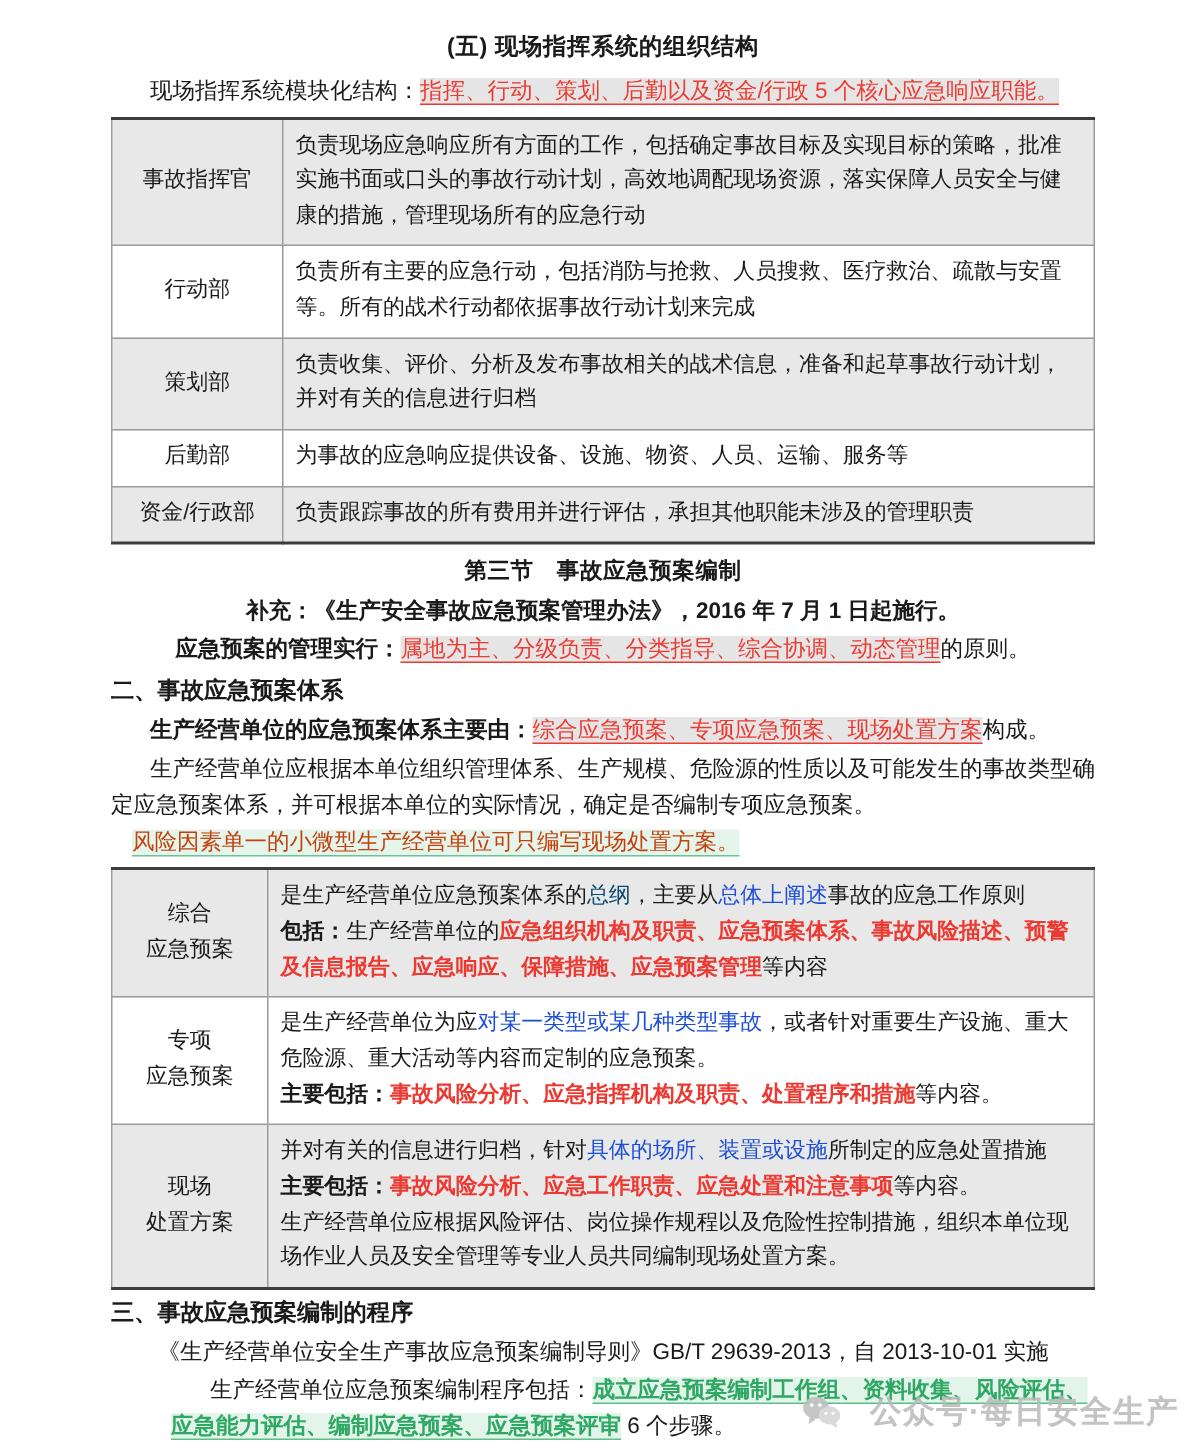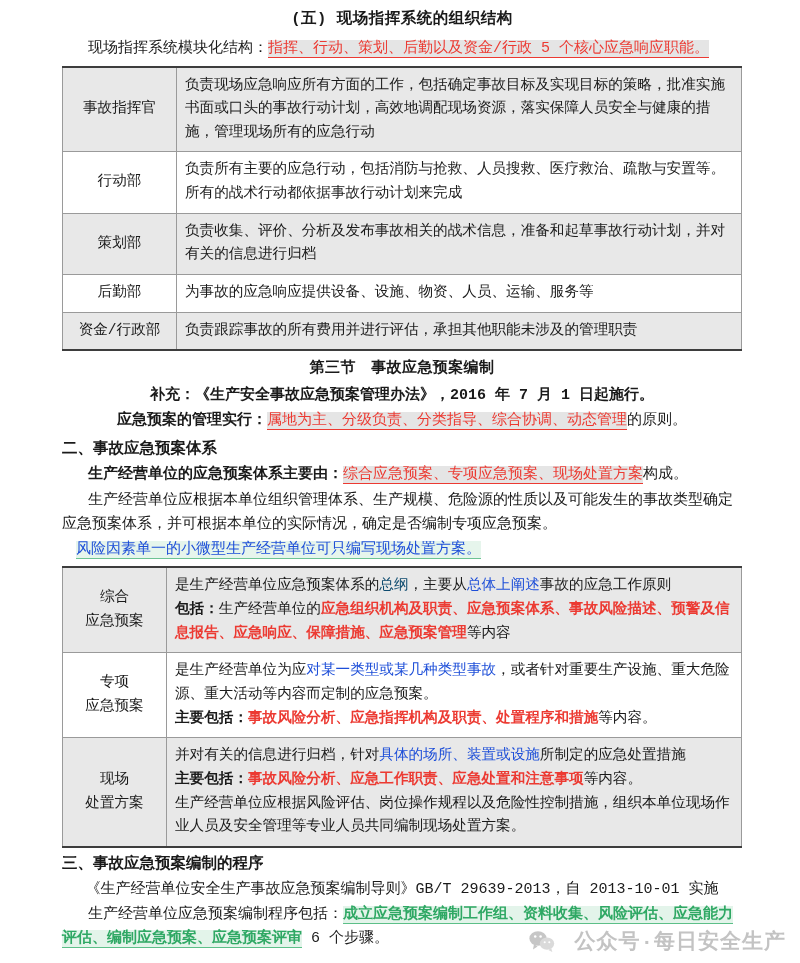--- a/index.html
+++ b/index.html
@@ -4,21 +4,21 @@
 <style>
   html,body{margin:0;padding:0;}
   body{
     width:800px;height:963px;
     background:#ffffff;
     font-family:"Liberation Sans","DejaVu Sans",sans-serif;
     color:#1a1a1a;
     overflow:hidden;
     position:relative;
   }
-  .page{width:800px;height:963px;position:relative;padding:0;box-sizing:border-box;font-family:Liberation Mono, monospace;}
+  .page{width:800px;height:963px;position:relative;padding:12px;box-sizing:border-box;}
   .inner{padding:6px 58px 0 62px;box-sizing:border-box;}
 
   
   .h-center{
     text-align:center;font-weight:bold;font-size:15.5px;
     letter-spacing:.5px;line-height:1.5;margin:2px 0 6px 0;
   }
   .h-sec{
     text-align:center;font-weight:bold;font-size:15px;
     letter-spacing:.4px;line-height:1.5;margin:7px 0 3px 0;
@@ -38,21 +38,21 @@
     padding-bottom:0px;
   }
   .red-b{color:#ec3a32;font-weight:bold;}
   .grn{color:#1d4ed8;}
   .grn-hl{
     color:#2fa864;font-weight:bold;
     background:#e3f4ea;
     border-bottom:1.3px solid #5cbf88;
   }
   .grn-hl-l{
-    color:#1d4ed8;
+    color:#c2410c;
     background:#e6f5ec;
     border-bottom:1.3px solid #6cc394;
   }
 
   
   table.doc{
     width:100%;border-collapse:collapse;margin:4px 0 2px 0;
     table-layout:fixed;
   }
   table.doc td{
@@ -167,21 +167,21 @@
           <div>生产经营单位应根据风险评估、岗位操作规程以及危险性控制措施，组织本单位现场作业人员及安全管理等专业人员共同编制现场处置方案。</div>
         </td>
       </tr>
     </tbody>
       </table>
 
     <div class="h-num">三、事故应急预案编制的程序</div>
 
     <div class="p-line p-center">《生产经营单位安全生产事故应急预案编制导则》GB/T 29639-2013，自 2013-10-01 实施</div>
 
-    <div class="p-line" style="text-indent:26px;"><span>生产经营单位应急预案编制程序包括：</span><span class="grn-hl">成立应急预案编制工作组、资料收集、风险评估、应急能力评估、编制应急预案、应急预案评审</span><span> 6 个步骤。</span></div>
+    <div class="p-line" style="text-indent:26px;margin-left:40px;"><span>生产经营单位应急预案编制程序包括：</span><span class="grn-hl">成立应急预案编制工作组、资料收集、风险评估、应急能力评估、编制应急预案、应急预案评审</span><span> 6 个步骤。</span></div>
 
   </div>
 
   <div class="wm">
     <svg class="wm-ico" viewBox="0 0 26 22">
       <ellipse cx="9" cy="8.5" rx="8.6" ry="7.3" fill="#bdbdbd"></ellipse>
       <polygon points="5,14 4,19.5 8.6,16.4" fill="#bdbdbd"></polygon>
       <circle cx="6.2" cy="6.6" r="1.25" fill="#ffffff"></circle>
       <circle cx="11.6" cy="6.6" r="1.25" fill="#ffffff"></circle>
       <ellipse cx="18" cy="13.6" rx="7.2" ry="6.1" fill="#d4d4d4"></ellipse>

